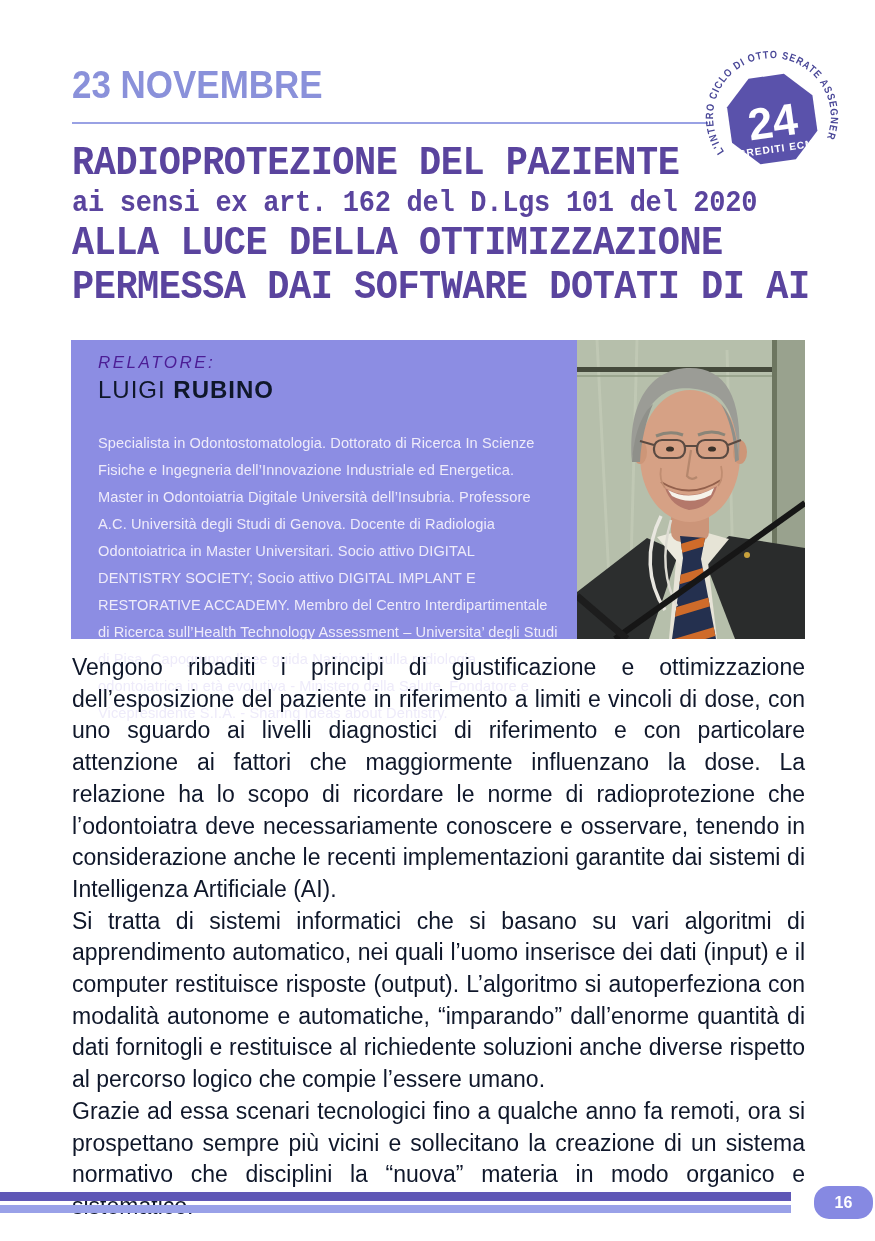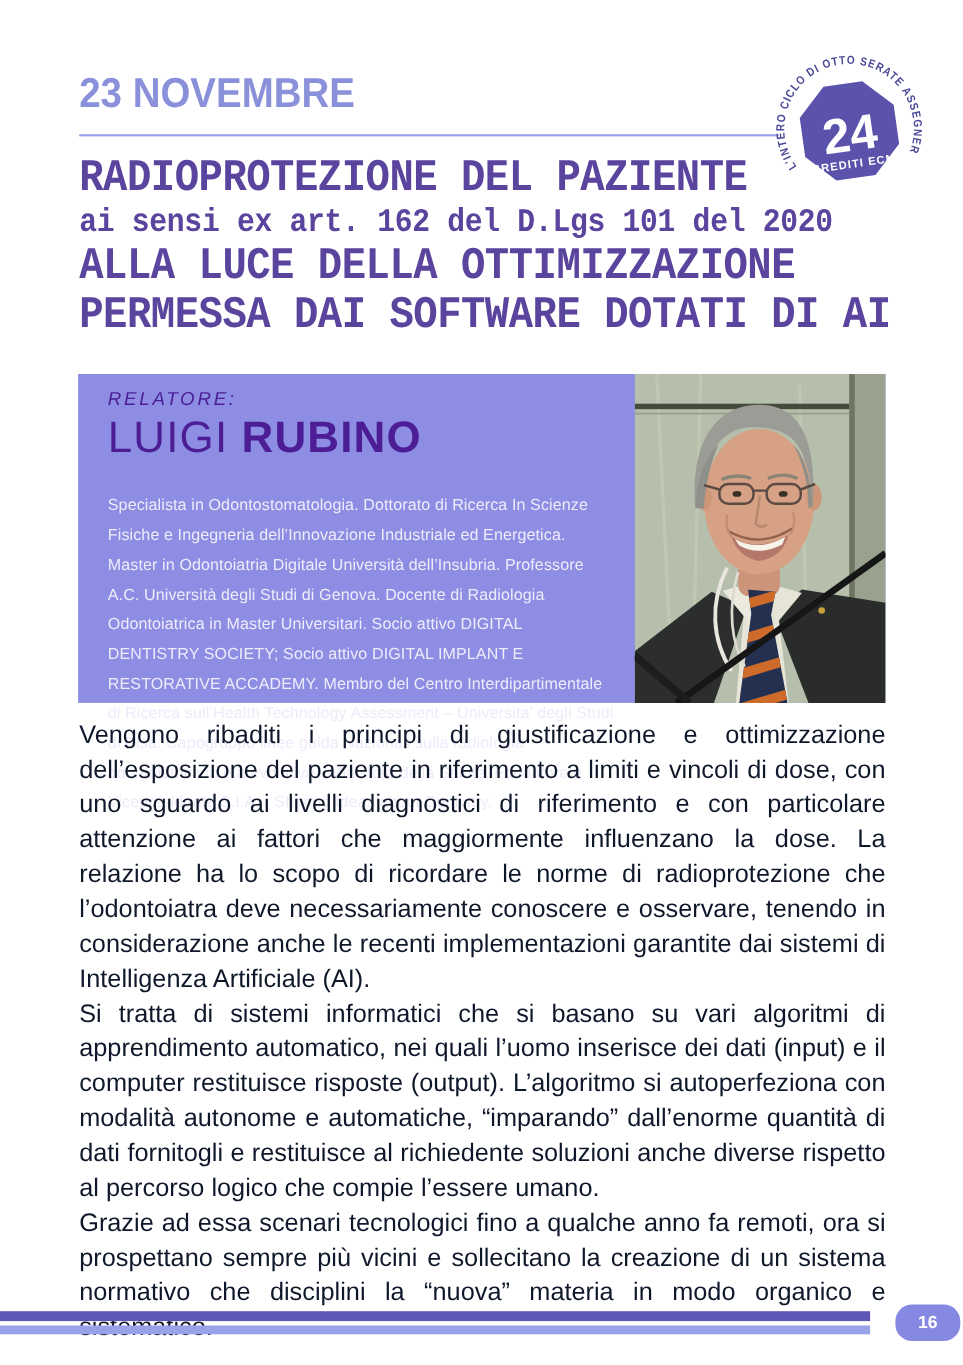--- a/index.html
+++ b/index.html
@@ -35,21 +35,21 @@
   
   .speaker-box {
     position:absolute; left:71px; top:340px; width:734px; height:299px;
     background:#8c8de3; display:flex;
   }
   .speaker-content { flex:1; padding:13px 16px 0 27px; min-width:0; }
   .role-label {
     font-style:italic; font-size:17px; color:#4c1d95;
     letter-spacing:2.5px; font-weight:normal;
   }
-  .speaker-name { margin-top:3px; font-size:40px; color:#4c1d95; letter-spacing:1px; white-space:nowrap; }
+  .speaker-name { margin-top:3px; font-size:24px; color:#0f172a; letter-spacing:1px; white-space:nowrap; }
   .name-first { font-weight:normal; }
   .name-last  { font-weight:bold; }
   .speaker-bio {
     margin-top:26px; font-size:14.6px; line-height:27px; color:#eeebfa;
     letter-spacing:0.1px;
   }
   .speaker-photo { width:228px; height:299px; flex:none; display:block; }
 
   
   .body-text {

